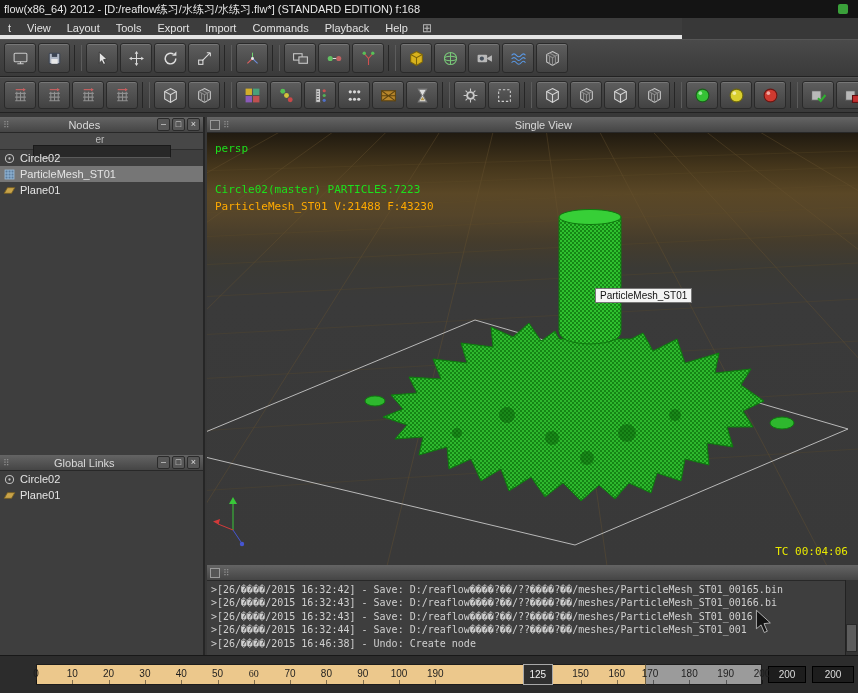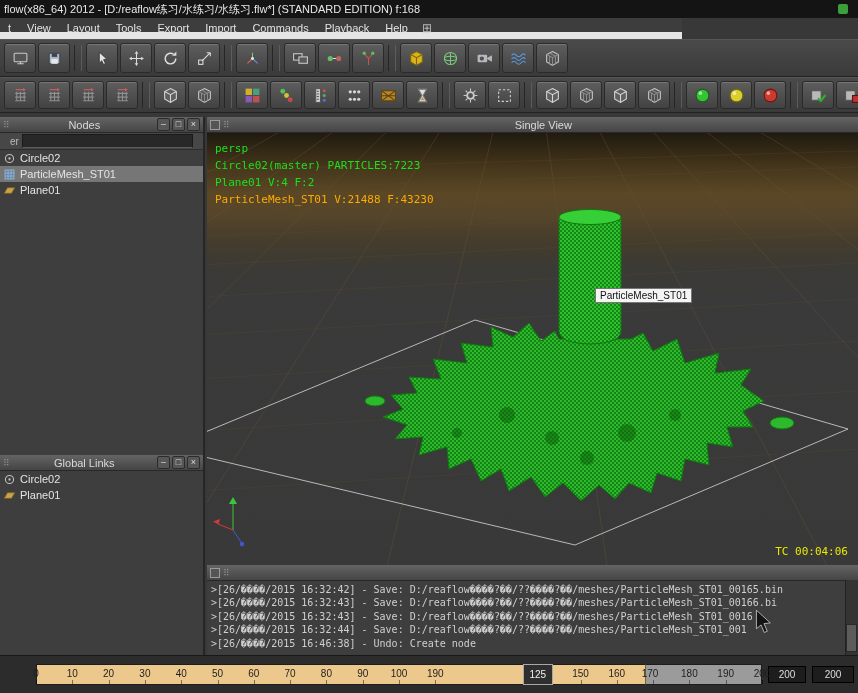--- a/index.html
+++ b/index.html
@@ -4,21 +4,21 @@
 <style>
   html,body{margin:0;padding:0;background:#202020;}
   #app{position:relative;width:858px;height:693px;background:#383838;overflow:hidden;
        font-family:"Liberation Sans",sans-serif;color:#ddd;}
   
   .titlebar{position:absolute;left:0;top:0;width:858px;height:18px;background:#141414;
     font-size:11px;line-height:18px;padding-left:4px;box-sizing:border-box;color:#e8e8e8;white-space:nowrap;}
   .tb-badge{position:absolute;right:10px;top:4px;width:10px;height:10px;background:#3aa03a;border-radius:2px;}
   
   .menubar{position:absolute;top:18px;left:0;width:682px;height:21px;background:#3d3d3d;
-    border-bottom:7px solid #e5e5e5;font-size:11px;line-height:20px;box-sizing:border-box;}
+    border-bottom:4px solid #e5e5e5;font-size:11px;line-height:20px;box-sizing:border-box;}
   .menu-item{display:inline-block;padding:0 8px;color:#e2e2e2;}
   .menu-grid{display:inline-block;color:#b8b8b8;padding:0 6px;font-size:12px;}
   
   .toolbar{position:absolute;left:0;width:858px;background:linear-gradient(#4a4a4a,#3a3a3a);
     border-top:1px solid #565656;border-bottom:1px solid #222;display:flex;align-items:center;
     padding:0 3px;box-sizing:border-box;}
   .t1{top:39px;height:38px;} .t2{top:77px;height:36px;}
   .tb-btn{width:30px;height:28px;margin:0 1px;flex:0 0 auto;background:linear-gradient(#5e5e5e,#424242);
     border:1px solid #2a2a2a;border-radius:3px;box-shadow:inset 0 1px 0 rgba(255,255,255,.16);
     display:flex;align-items:center;justify-content:center;}
@@ -28,21 +28,21 @@
   
   .panel{position:absolute;left:0;width:205px;background:#3e3e3e;border-right:2px solid #262626;box-sizing:border-box;}
   .p-nodes{top:117px;height:338px;} .p-gl{top:455px;height:200px;}
   .phead{height:15px;background:linear-gradient(#646464,#454545);border-bottom:1px solid #282828;
     display:flex;align-items:center;font-size:11px;color:#d9d9d9;padding:0 3px;}
   .ptitle{flex:1;text-align:center;}
   .grip{color:#909090;font-size:9px;margin-right:2px;}
   .pbtns{display:flex;gap:2px;}
   .pbtns span{width:11px;height:11px;line-height:10px;text-align:center;font-size:9px;color:#ddd;
     background:#575757;border:1px solid #2b2b2b;border-radius:2px;}
-  .filter-row{display:flex;align-items:center;height:17px;padding:1px 10px;background:#474747;border-bottom:1px solid #2d2d2d;box-sizing:border-box;}
+  .filter-row{display:flex;align-items:center;height:17px;padding:1px 10px;background:#474747;border-bottom:1px solid #2d2d2d;box-sizing:border-box;flex-direction:column;}
   .filter-label{font-size:10px;color:#bbb;margin-right:3px;}
   .filter-input{flex:1;height:12px;background:#282828;border:1px solid #1a1a1a;border-bottom-color:#5a5a5a;
     color:#ddd;font-size:10px;padding:0 2px;outline:none;}
   .node-row{display:flex;align-items:center;height:16px;padding-left:3px;font-size:11px;color:#e4e4e4;gap:4px;}
   .node-row.selected{background:#767676;}
   .node-ic{width:13px;height:13px;flex:0 0 auto;}
   
   .viewport{position:absolute;left:207px;top:117px;width:651px;height:448px;}
   .vhead{height:15px;background:linear-gradient(#646464,#454545);border-bottom:1px solid #282828;
     display:flex;align-items:center;font-size:11px;color:#d9d9d9;padding:0 3px;}
@@ -566,21 +566,21 @@
 
         <g>
           <path d="M26 397V369" stroke="#39c839"></path>
             <path d="M26 364l-4 7h8z" fill="#39c839"></path>
           <path d="M26 397L11 391" stroke="#d23a3a"></path>
             <path d="M6 388.5l7-2.5-1.5 5.5z" fill="#d23a3a"></path>
           <path d="M26 397l8 12" stroke="#4656d2"></path>
             <circle cx="35" cy="411" r="2.2" fill="#4656d2"></circle>
         </g>
       </svg>
-      <div class="ovl" id="overlay-lines"><div style="color: rgb(28, 224, 28);">persp</div><div style="color: rgb(28, 224, 28);">Circle02(master) PARTICLES:7223</div><div style="color: rgb(28, 224, 28);">Plane01 V:4 F:2</div><div style="color: rgb(255, 170, 0);">ParticleMesh_ST01 V:21488 F:43230</div></div>
+      <div class="ovl" id="overlay-lines"><div style="color: rgb(28, 224, 28);">persp</div><div style="color: rgb(28, 224, 28); margin-top: 24px;">Circle02(master) PARTICLES:7223</div><div style="color: rgb(255, 170, 0);">ParticleMesh_ST01 V:21488 F:43230</div></div>
       <div class="vtooltip">ParticleMesh_ST01</div>
       <div class="timecode">TC 00:04:06</div>
     </div>
   </div>
 
   <div class="messages">
     <div class="vhead">
       <span class="hd-ic"></span>
       <span class="grip">⠿</span>
     </div>
@@ -610,21 +610,21 @@
         <span class="tick-label" style="left: 72.3px;">10</span>
         <span class="tick-mark" style="left: 72.3px;"></span>
         <span class="tick-label" style="left: 108.6px;">20</span>
         <span class="tick-mark" style="left: 108.6px;"></span>
         <span class="tick-label" style="left: 144.9px;">30</span>
         <span class="tick-mark" style="left: 144.9px;"></span>
         <span class="tick-label" style="left: 181.2px;">40</span>
         <span class="tick-mark" style="left: 181.2px;"></span>
         <span class="tick-label" style="left: 217.5px;">50</span>
         <span class="tick-mark" style="left: 217.5px;"></span>
-        <span class="tick-label" style="left: 253.8px;">60</span>
+        <span class="tick-label" style="left: 253.8px; font-family: Liberation Serif, serif;">60</span>
         <span class="tick-mark" style="left: 253.8px;"></span>
         <span class="tick-label" style="left: 290.1px;">70</span>
         <span class="tick-mark" style="left: 290.1px;"></span>
         <span class="tick-label" style="left: 326.4px;">80</span>
         <span class="tick-mark" style="left: 326.4px;"></span>
         <span class="tick-label" style="left: 362.7px;">90</span>
         <span class="tick-mark" style="left: 362.7px;"></span>
         <span class="tick-label" style="left: 399px;">100</span>
         <span class="tick-mark" style="left: 399px;"></span>
         <span class="tick-label" style="left: 435.3px;">190</span>

